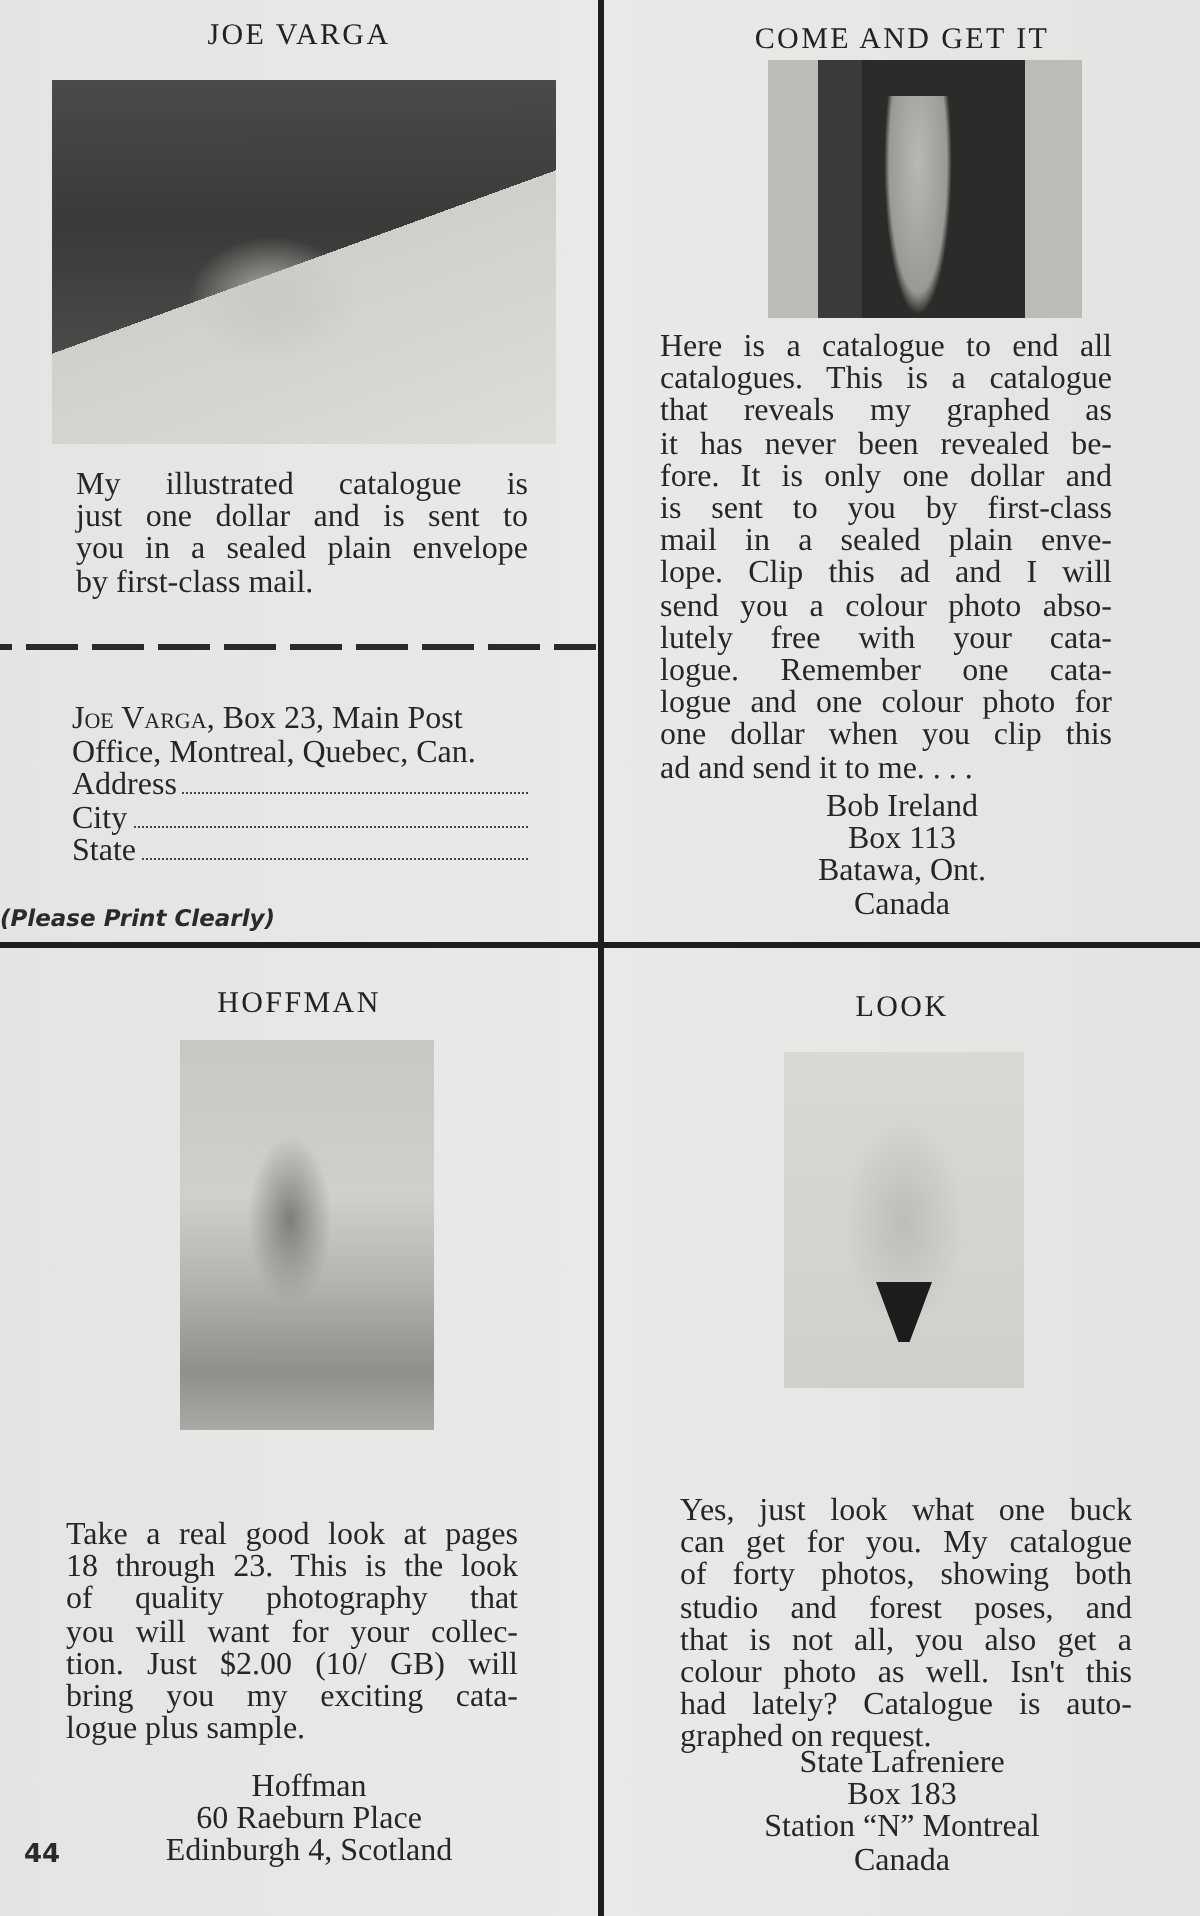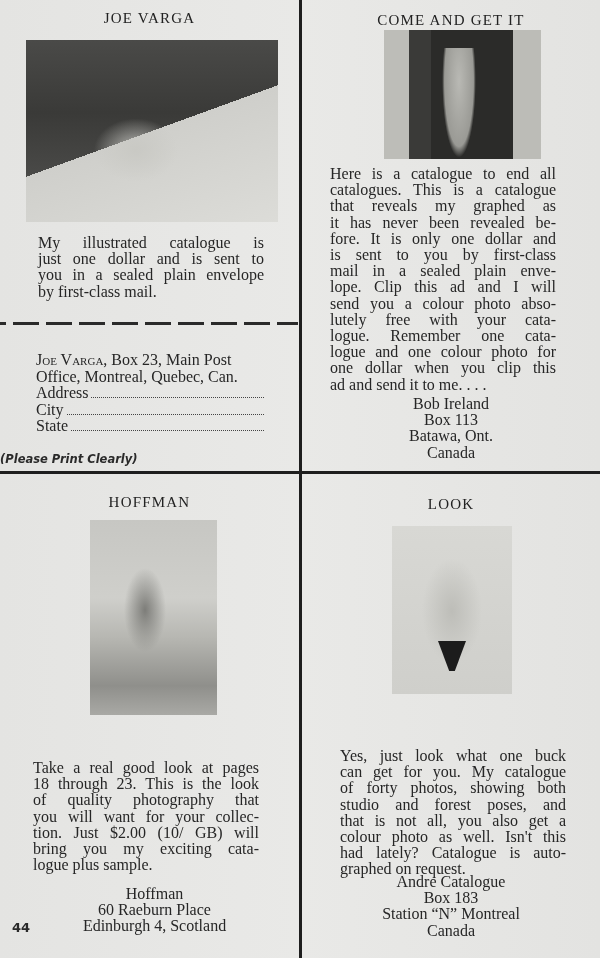--- a/index.html
+++ b/index.html
@@ -193,20 +193,20 @@
       <span class="ln">Yes, just look what one buck</span>
       <span class="ln">can get for you. My catalogue</span>
       <span class="ln">of forty photos, showing both</span>
       <span class="ln">studio and forest poses, and</span>
       <span class="ln">that is not all, you also get a</span>
       <span class="ln">colour photo as well. Isn't this</span>
       <span class="ln">had lately? Catalogue is auto-</span>
       <span class="ln last">graphed on request.</span>
     </div>
     <div class="addr" style="top:400px; left:10px; right:10px;">
-      <span>Andre Catalogue</span>
+      <span>State Lafreniere</span>
       <span>Box 183</span>
       <span>Station “N” Montreal</span>
       <span>Canada</span>
     </div>
   </section>
 
 </div>
 
 </body></html>

